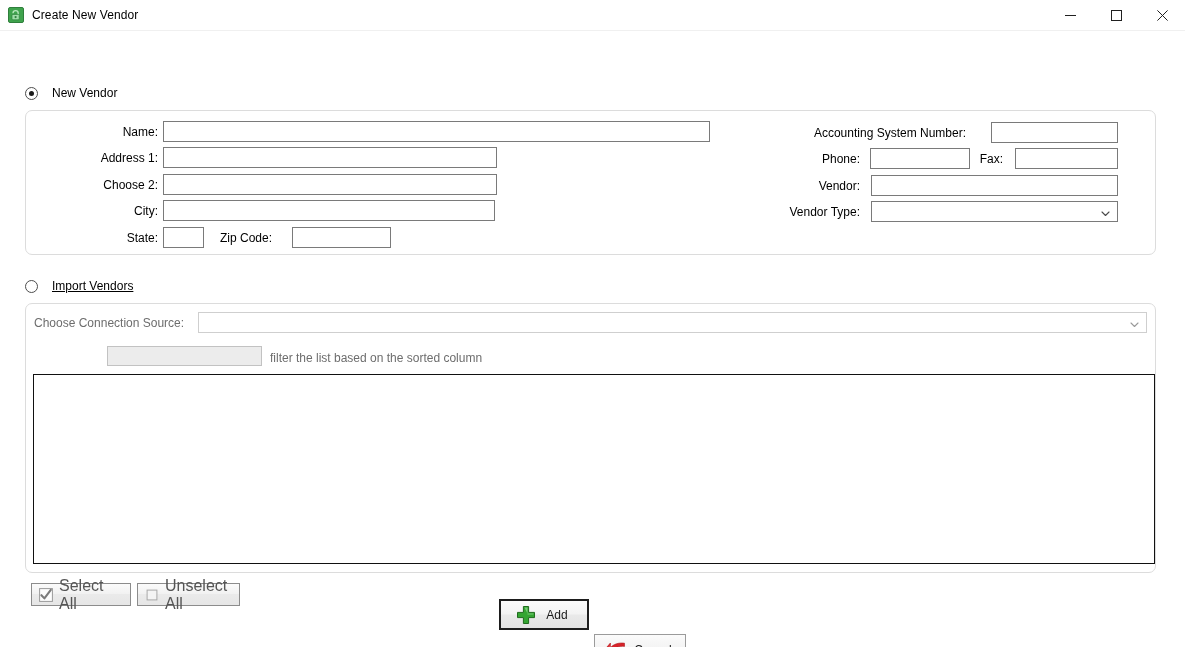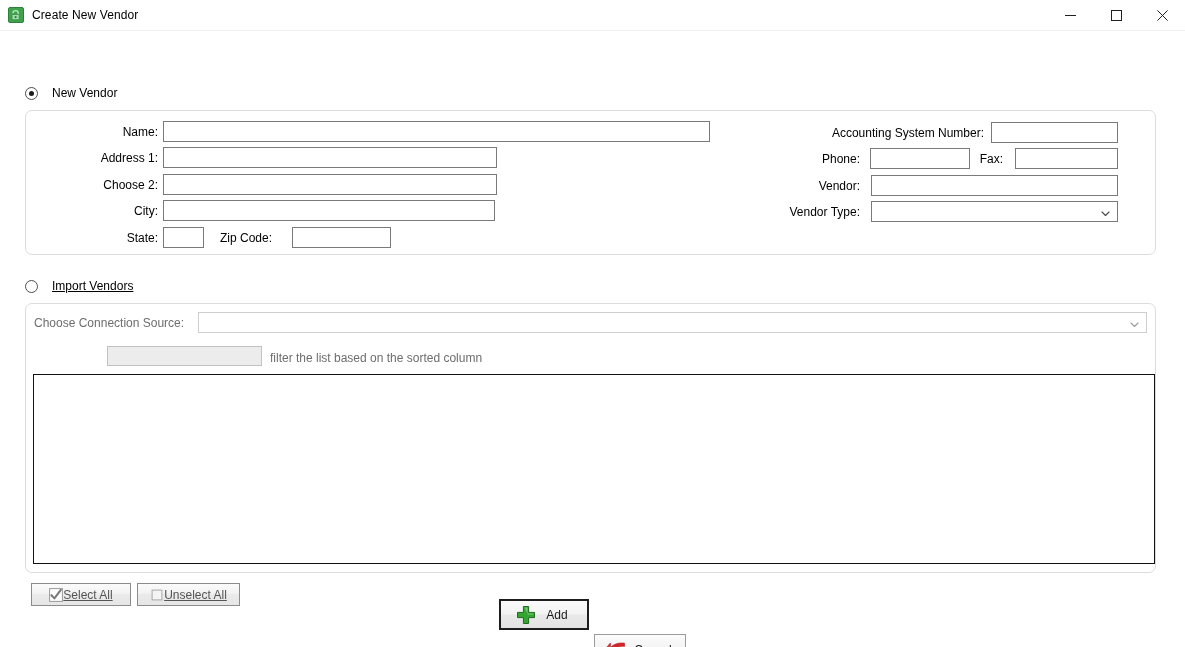--- a/index.html
+++ b/index.html
@@ -145,24 +145,24 @@
 
   
   .toolbtn {
     position: absolute;
     box-sizing: border-box;
     border: 1px solid #8c8c8c;
     background: linear-gradient(to bottom, #fbfbfb 0%, #f2f2f2 45%, #eaeaea 50%, #e6e6e6 100%);
     display: flex;
     align-items: center;
     justify-content: center;
-    font-size: 12px;
+    gap: 6px;
+    font-size: 16px;
     color: #555555;
     padding: 0 7px;
-    text-decoration: underline;
   }
   .toolbtn .ticon { width: 14px; height: 14px; flex: 0 0 auto; display:block; }
 
   
   .actbtn {
     position: absolute;
     box-sizing: border-box;
     background: linear-gradient(to bottom, #fbfbfb 0%, #f3f3f3 48%, #e9e9e9 52%, #e3e3e3 100%);
     border: 1px solid #9b9b9b;
     display: flex;
@@ -233,21 +233,21 @@
 <div class="lbl" style="left:40px; top:231px; width:118px;">State:</div>
 <div class="lbl" style="left:198px; top:231px; width:74px;">Zip Code:</div>
 
 <input class="field" style="left: 163px; top: 121px; width: 547px; height: 21px;" value="">
 <input class="field" style="left: 163px; top: 147px; width: 334px; height: 21px;" value="">
 <input class="field" style="left: 163px; top: 174px; width: 334px; height: 21px;" value="">
 <input class="field" style="left: 163px; top: 200px; width: 332px; height: 21px;" value="">
 <input class="field" style="left: 163px; top: 227px; width: 41px; height: 21px;" value="">
 <input class="field" style="left: 292px; top: 227px; width: 99px; height: 21px;" value="">
 
-<div class="lbl" style="left:756px; top:126px; width:228px;">Accounting System Number:</div>
+<div class="lbl" style="left:738px; top:126px; width:228px;">Accounting System Number:</div>
 <div class="lbl" style="left:760px; top:152px; width:100px;">Phone:</div>
 <div class="lbl" style="left:975px; top:152px; width:28px;">Fax:</div>
 <div class="lbl" style="left:760px; top:179px; width:100px;">Vendor:</div>
 <div class="lbl" style="left:740px; top:205px; width:120px;">Vendor Type:</div>
 
 <input class="field" style="left: 991px; top: 122px; width: 127px; height: 21px;" value="">
 <input class="field" style="left: 870px; top: 148px; width: 100px; height: 21px;" value="">
 <input class="field" style="left: 1015px; top: 148px; width: 103px; height: 21px;" value="">
 <input class="field" style="left: 871px; top: 175px; width: 247px; height: 21px;" value="">
 

